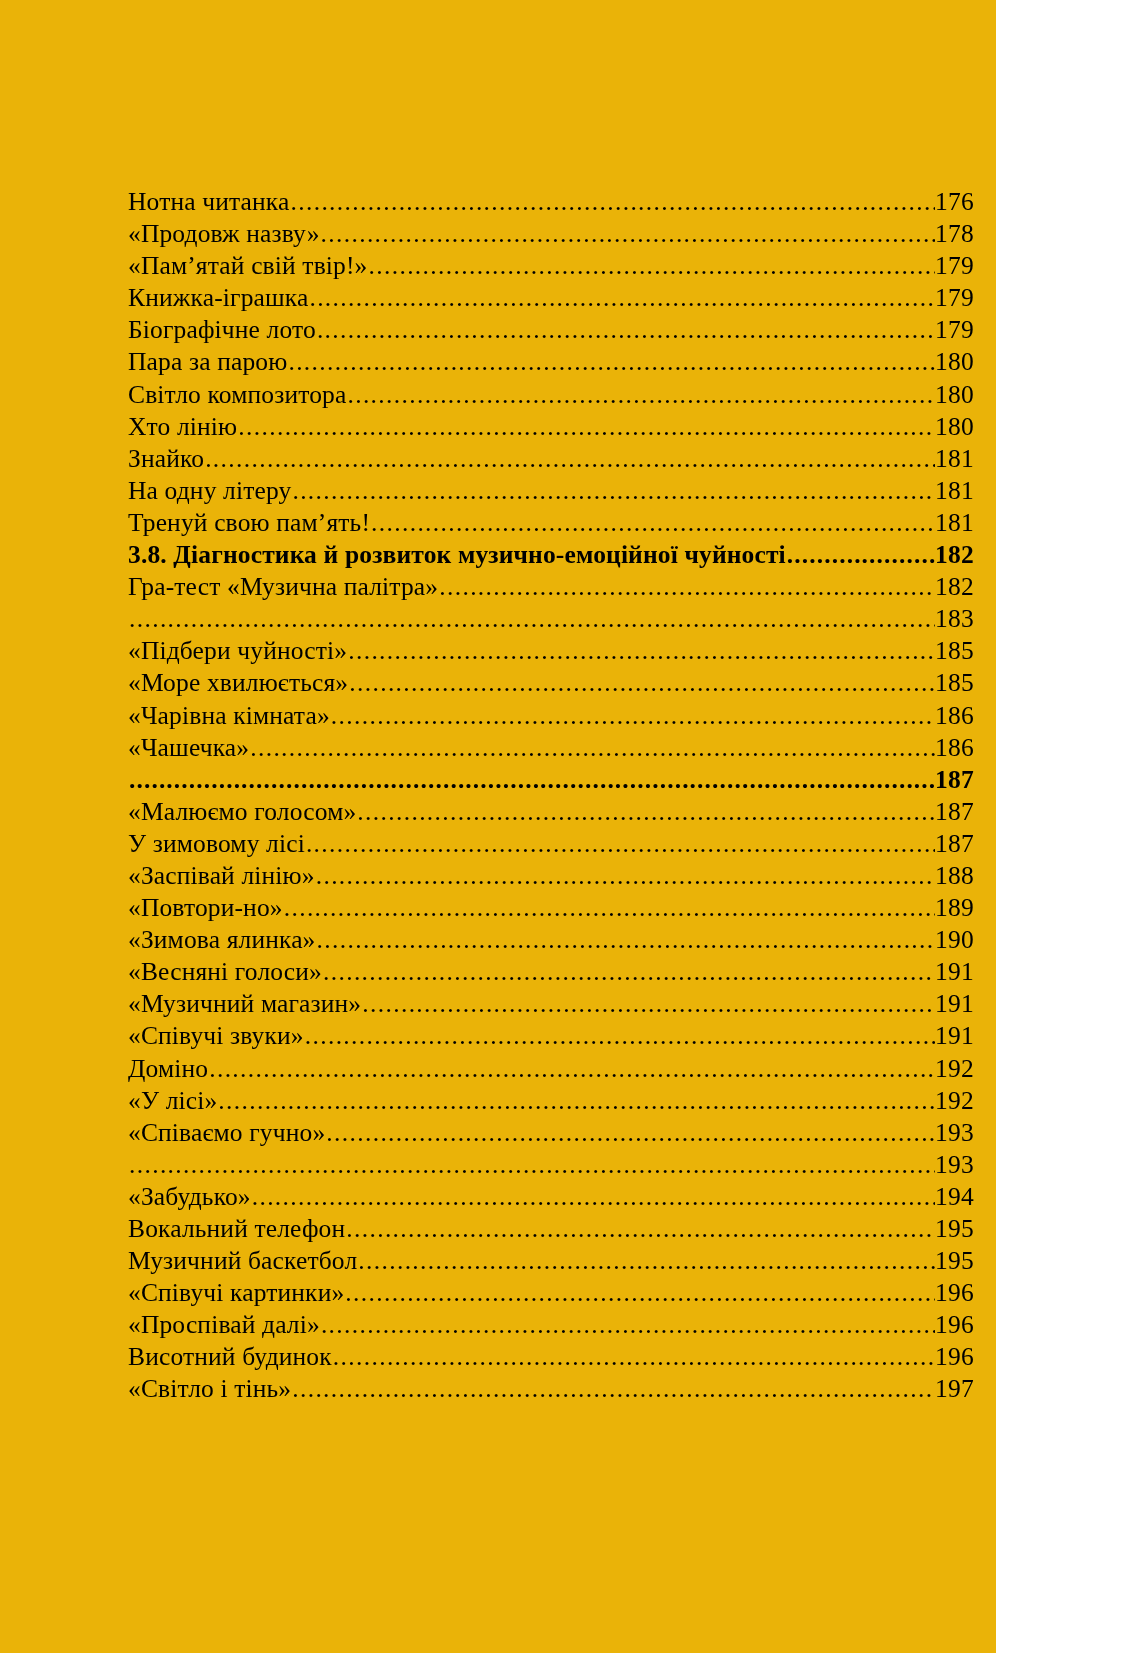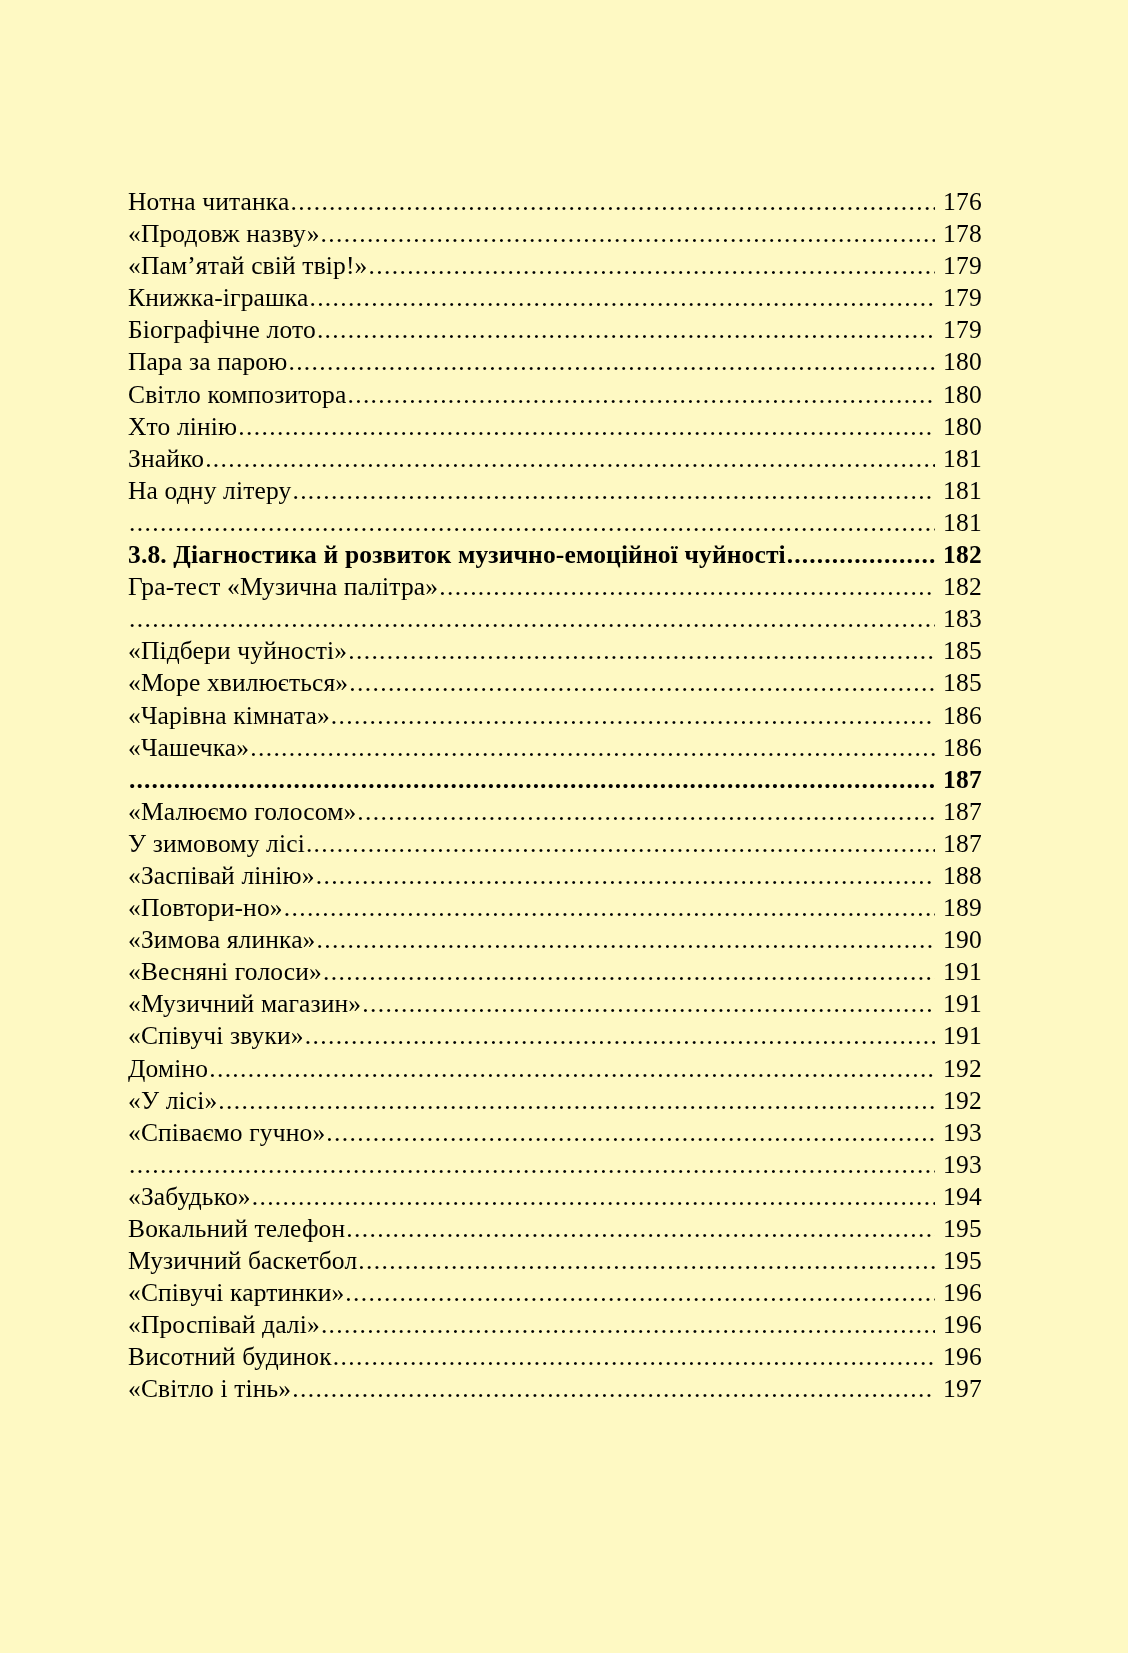--- a/index.html
+++ b/index.html
@@ -9,23 +9,23 @@
   }
   body {
     width: 1142px;
     height: 1653px;
     font-family: "Liberation Serif", "DejaVu Serif", serif;
     color: #000000;
     overflow: hidden;
   }
   .page {
     position: relative;
-    width: 1128px;
+    width: 996px;
     height: 1653px;
-    background: #fef9c3;
+    background: #eab308;
     box-sizing: border-box;
     padding: 186px 152px 0 128px;
   }
   .toc {
     display: block;
     width: 862px;
   }
   .toc-entry {
     display: flex;
     align-items: baseline;
@@ -43,21 +43,21 @@
   .toc-entry .leader {
     flex: 1 1 auto;
     overflow: hidden;
     white-space: nowrap;
     margin: 0 0px 0 1px;
     letter-spacing: 1.35px;
     font-size: 25.5px;
   }
   .toc-entry .page-num {
     flex: 0 0 auto;
-    text-align: center;
+    text-align: left;
     min-width: 55px;
     letter-spacing: 0.2px;
   }
   .toc-entry.level-heading .label,
   .toc-entry.level-heading .page-num,
   .toc-entry.level-heading .leader {
     font-weight: bold;
   }
   .toc-entry.level-heading .leader {
     letter-spacing: 1.1px;
@@ -115,20 +115,21 @@
         <span class="label">Знайко</span>
         <span class="leader">...............................................................................................................................................................</span>
         <span class="page-num">181</span>
       </div>
       <div class="toc-entry indent">
         <span class="label">На одну літеру</span>
         <span class="leader">...............................................................................................................................................................</span>
         <span class="page-num">181</span>
       </div>
       <div class="toc-entry indent">
+        <span class="label">Тренуй свою пам’ять!</span>
         <span class="leader">...............................................................................................................................................................</span>
         <span class="page-num">181</span>
       </div>
       <div class="toc-entry level-heading">
         <span class="label">3.8. Діагностика й розвиток музично-емоційної чуйності</span>
         <span class="leader">...............................................................................................................................................................</span>
         <span class="page-num">182</span>
       </div>
       <div class="toc-entry indent">
         <span class="label">Гра-тест «Музична палітра»</span>

